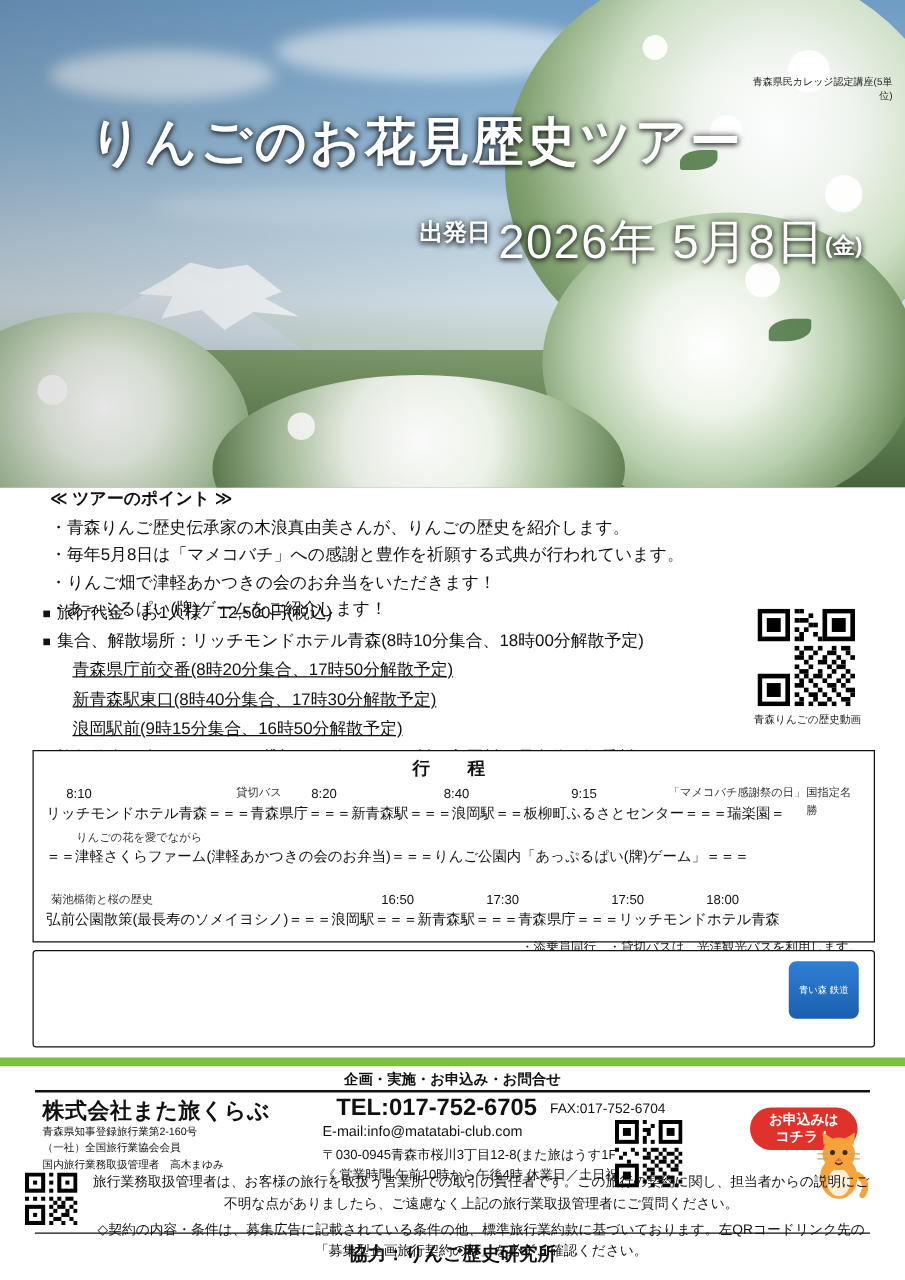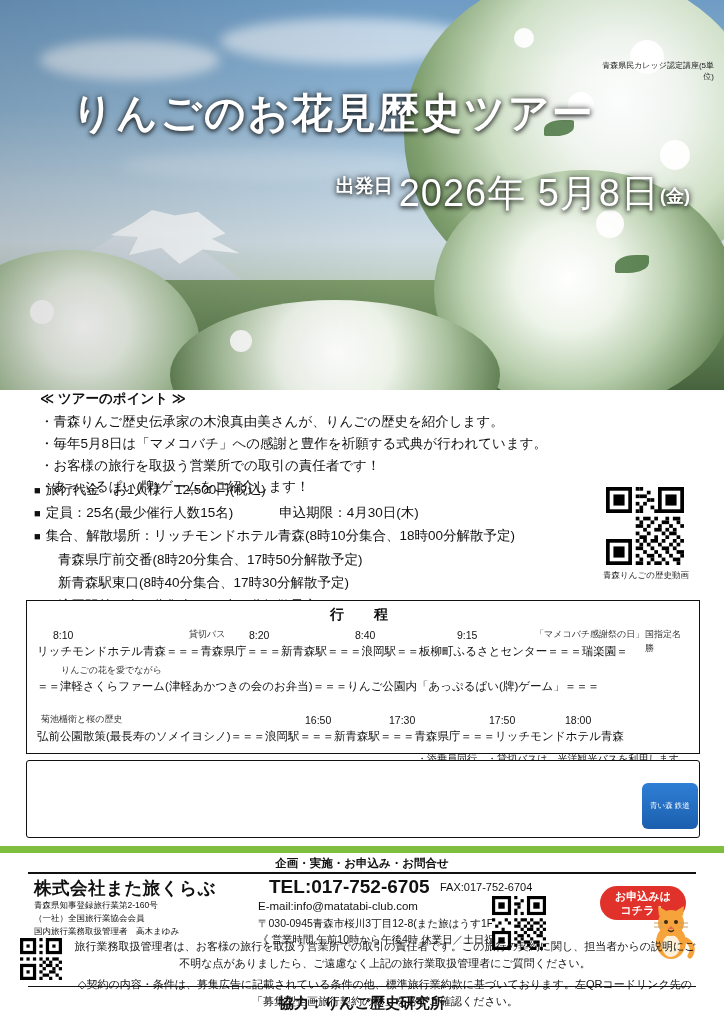--- a/index.html
+++ b/index.html
@@ -49,41 +49,41 @@
   .dep-dow{font-size:18px;font-weight:bold;vertical-align:4px;}
 
   
   .points{position:absolute;left:40px;top:388px;width:648px;font-size:13.5px;line-height:1.62;color:#111;}
   .points .ttl{font-weight:bold;margin-bottom:1px;}
 
   
   .details{position:absolute;left:34px;top:478px;width:560px;font-size:13.5px;line-height:1.72;}
   .row{white-space:nowrap;}
   .sq{color:#111;font-size:11px;margin-right:5px;}
-  .indent{padding-left:24px;}
+  .indent{padding-left:24px;text-decoration:underline;}
 
   
   .qr-movie{position:absolute;left:606px;top:487px;width:78px;height:78px;}
   .qr-movie-cap{position:absolute;left:580px;top:570px;width:132px;text-align:center;font-size:8.5px;color:#222;}
 
   
   .itin{position:absolute;left:26px;top:600px;width:672px;height:152px;border:1px solid #111;background:#fff;}
   .itin-h{text-align:center;font-size:14px;font-weight:bold;letter-spacing:8px;margin-top:5px;}
   .itin-body{position:relative;padding:4px 10px 0 10px;font-size:11.5px;line-height:1.5;}
   .times{color:#111;font-size:10.5px;}
   .small-note{font-size:9px;color:#333;}
   .legline{white-space:nowrap;font-size:11.5px;}
   .rightnote{text-align:right;font-size:10px;color:#111;margin-top:6px;}
 
   
   .hachi{position:absolute;left:26px;top:760px;width:672px;height:76px;border:1px solid #111;border-radius:3px;background:#fff;}
   .hachi-in{padding:7px 10px 0 12px;font-size:12.5px;line-height:1.62;}
-  .hachi-badge{position:absolute;right:1px;top:8px;width:52px;height:42px;border-radius:6px;
+  .hachi-badge{position:absolute;right:12px;top:8px;width:52px;height:42px;border-radius:6px;
     background:linear-gradient(180deg,#2f7fd6,#1b5fae);color:#fff;font-size:7.5px;line-height:1.15;
-    display:flex;align-items:center;justify-content:center;text-align:right;padding:2px;margin-top:14px;}
+    display:flex;align-items:center;justify-content:center;text-align:right;padding:2px;}
   .hachi-cap{position:absolute;right:10px;top:60px;width:120px;text-align:right;font-size:8px;color:#222;}
 
   .greenbar{position:absolute;left:0;top:846px;width:724px;height:7px;background:#7fbf3f;}
 
   
   .foot-head{position:absolute;left:0;top:856px;width:724px;text-align:center;font-size:11.5px;font-weight:bold;color:#111;}
   .hr1{position:absolute;left:28px;top:872px;width:668px;height:2px;background:#111;}
   .company{position:absolute;left:34px;top:876px;font-size:17.5px;font-weight:bold;letter-spacing:.5px;}
   .company-sub{position:absolute;left:34px;top:899px;width:220px;font-size:8.5px;line-height:1.55;color:#111;}
   .tel{position:absolute;left:258px;top:876px;font-size:19px;font-weight:bold;margin-left:11px;}
@@ -139,27 +139,26 @@
 
     <div class="hero-date-row">
       <span class="dep-label">出発日</span><span class="dep-date">2026年 5月8日</span><span class="dep-dow">(金)</span>
     </div>
   </div>
 
   <div class="points">
     <div class="ttl">≪ ツアーのポイント ≫</div>
     <div>・青森りんご歴史伝承家の木浪真由美さんが、りんごの歴史を紹介します。</div>
     <div>・毎年5月8日は「マメコバチ」への感謝と豊作を祈願する式典が行われています。</div>
-    <div>・お客様の旅行を取扱う営業所での取引の責任者です！</div>
+    <div>・りんご畑で津軽あかつきの会のお弁当をいただきます！</div>
     <div>・あっぷるぱい(牌)ゲームをご紹介します！</div>
   </div>
 
   <div class="details">
     <div class="row"><span class="sq">■</span><span>旅行代金　お1人様　12,500円(税込)</span></div>
-    <div class="row"><span class="sq">■</span><span>定員：25名(最少催行人数15名)</span><span style="display:inline-block;width:46px;"></span><span>申込期限：4月30日(木)</span></div>
     <div class="row"><span class="sq">■</span><span>集合、解散場所：リッチモンドホテル青森(8時10分集合、18時00分解散予定)</span></div>
     <div class="row indent">青森県庁前交番(8時20分集合、17時50分解散予定)</div>
     <div class="row indent">新青森駅東口(8時40分集合、17時30分解散予定)</div>
     <div class="row indent">浪岡駅前(9時15分集合、16時50分解散予定)</div>
     <div class="row"><span class="sq">■</span><span>旅行代金に含まれるもの：貸切バス代、ガイド料、入園料、昼食代、添乗料</span></div>
   </div>
 
   <svg class="qr-movie" viewBox="0 0 21 21">
     <rect width="21" height="21" fill="#fff"></rect>
     <g fill="#000">

